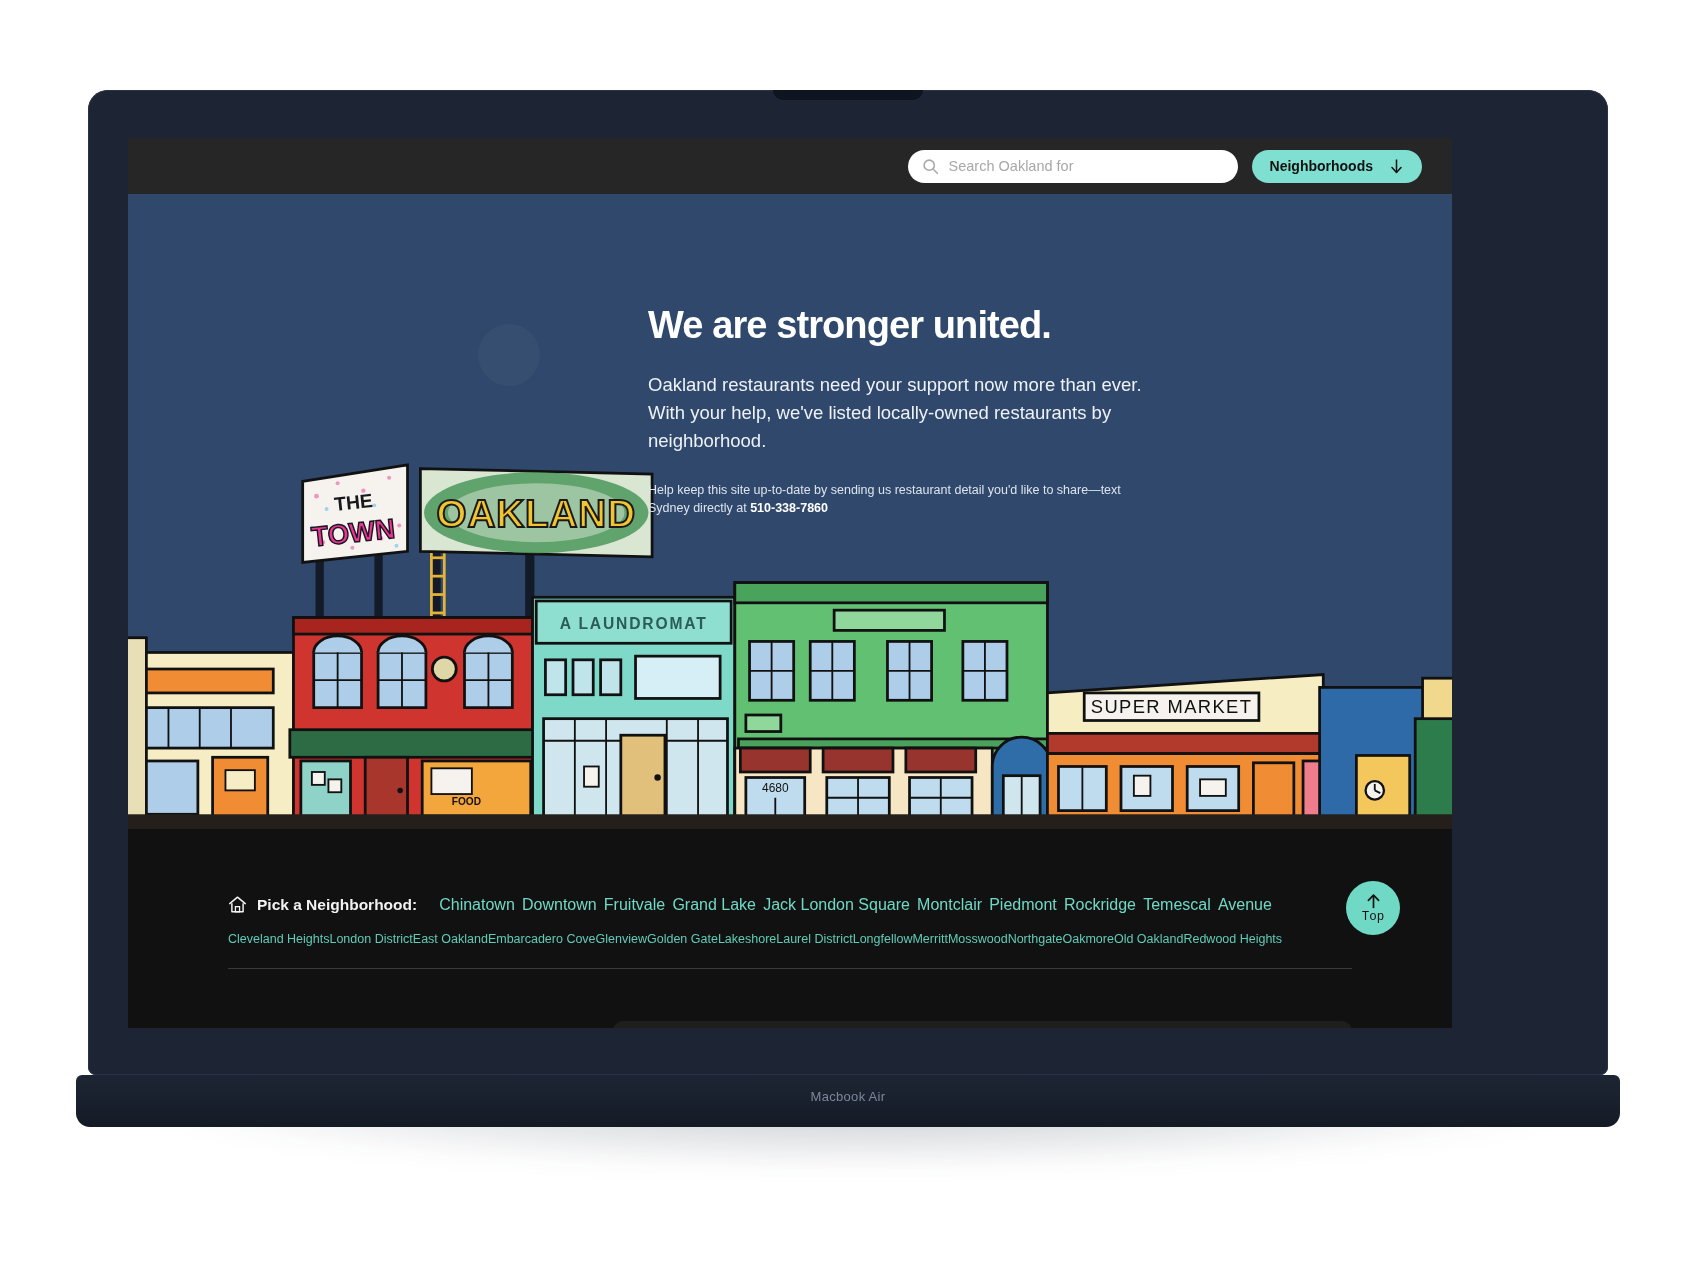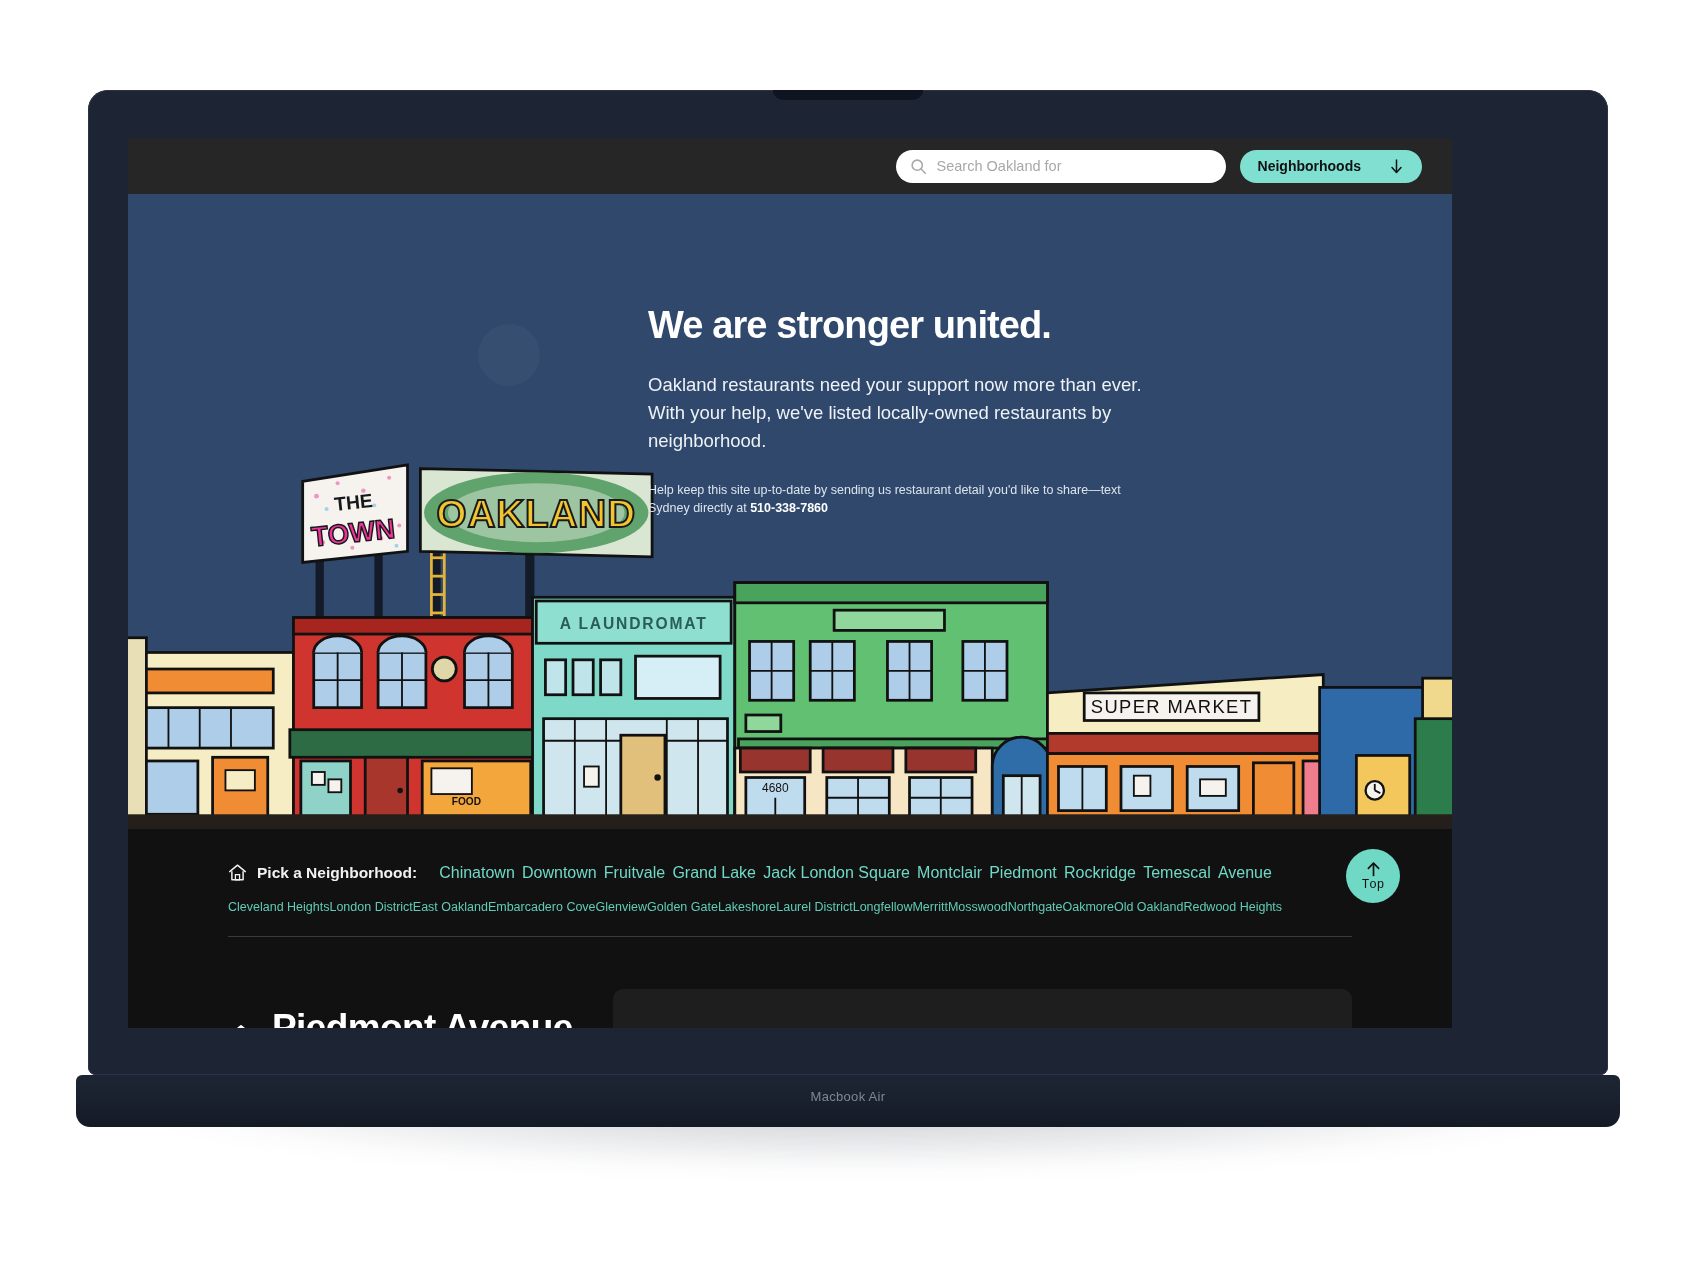--- a/index.html
+++ b/index.html
@@ -126,21 +126,21 @@
   }
   #search-input::placeholder { color: #a8a8a8; }
 
   #neigh-btn {
     height: 33px;
     background: #7fdfd0;
     border: none;
     border-radius: 17px;
     display: flex;
     align-items: center;
-    gap: 28px;
+    gap: 16px;
     padding: 0 18px;
     cursor: pointer;
     font-family: "Liberation Sans", sans-serif;
   }
   #neigh-btn-label {
     font-size: 14px;
     font-weight: bold;
     color: #111;
     white-space: nowrap;
   }
@@ -200,20 +200,21 @@
     width: 100%;
     height: 420px;
     z-index: 4;
   }
 
   
   #neighbors {
     position: relative;
     background: #111111;
     padding: 34px 0 0 0;
+    margin-top: 32px;
   }
 
   #nav-row1 {
     display: flex;
     align-items: center;
     padding-left: 100px;
     padding-right: 180px;
     gap: 0;
   }
 

